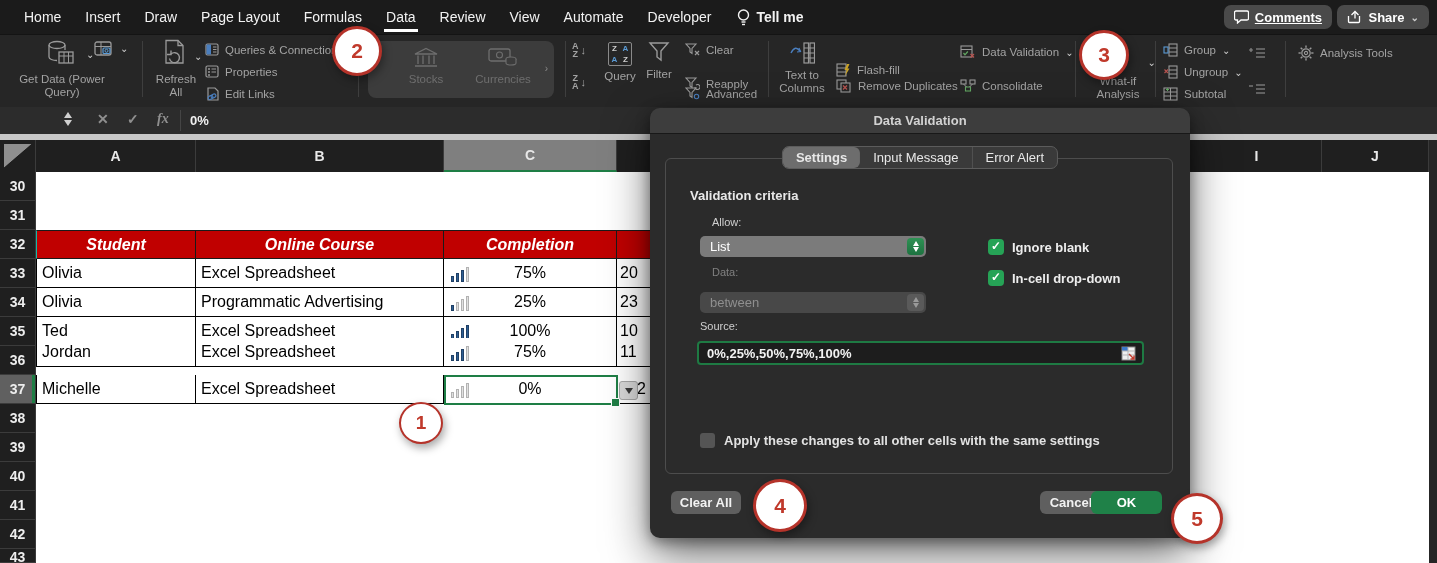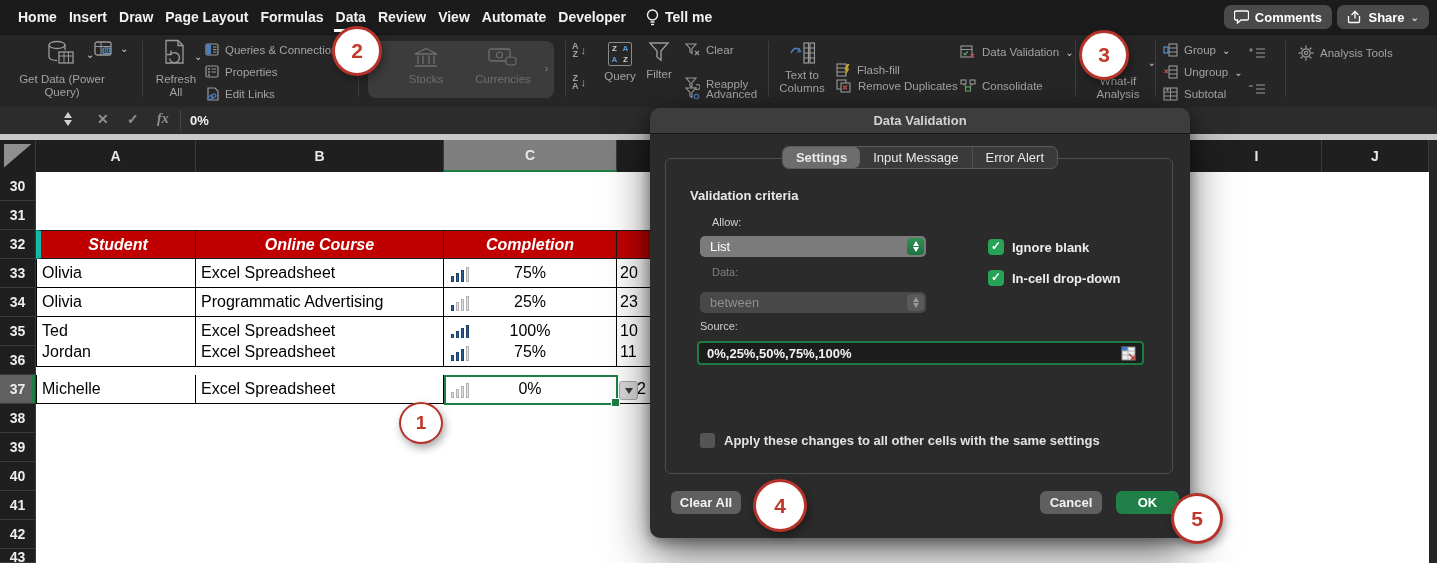--- a/index.html
+++ b/index.html
@@ -3,21 +3,21 @@
 <meta charset="utf-8">
 <style>
   html,body{margin:0;padding:0;background:#888;}
   .screen{position:relative;width:1437px;height:563px;overflow:hidden;
     font-family:"Liberation Sans",sans-serif;background:#fff;}
   .abs{position:absolute;}
 
   
   .menubar{position:absolute;left:0;top:0;width:1437px;height:34px;background:#1b1b1b;
     display:flex;align-items:center;padding-left:12px;box-sizing:border-box;}
-  .menu-item{color:#f2f2f2;font-size:14px;font-weight:700;padding:6px 2px 4px;margin:0 4px;
+  .menu-item{color:#f2f2f2;font-size:14px;font-weight:400;padding:6px 2px 4px;margin:0 10px;
     border-bottom:3px solid transparent;white-space:nowrap;}
   .menu-item.active{border-bottom-color:#fff;}
   .tellme{display:flex;align-items:center;gap:6px;margin-left:14px;color:#f2f2f2;font-size:14px;font-weight:700;}
   .pill-btn{position:absolute;top:5px;height:24px;background:#4a4a4a;border-radius:7px;display:flex;
     align-items:center;gap:6px;padding:0 10px;color:#fff;font-size:13px;font-weight:700;}
   .chev{font-size:10px;color:#cfcfcf;}
 
   
   .ribbon{position:absolute;left:0;top:34px;width:1437px;height:73px;background:#262626;border-top:1px solid #141414;box-sizing:border-box;}
   .rlabel{color:#a3a3a3;font-size:11.5px;line-height:13px;text-align:center;}
@@ -54,21 +54,21 @@
     background:linear-gradient(to bottom right,#8f8f8f 48%,transparent 50%);}
   .rowhead{position:absolute;left:0;width:36px;height:29px;background:#1f1f1f;color:#ededed;font-size:14px;font-weight:700;
     display:flex;align-items:center;justify-content:center;border-bottom:1px solid #3b3b3b;border-right:1px solid #3b3b3b;box-sizing:border-box;}
   .rowhead.sel{background:#606060;box-shadow:inset -3px 0 0 #1e7e45;}
   .rightstrip{position:absolute;left:1429px;top:0;width:8px;height:423px;background:#262626;}
 
   
   .t-headrow{position:absolute;left:36px;top:90px;height:29px;display:flex;}
   .t-hcell{background:#c00000;color:#fff;font-size:16px;font-weight:700;font-style:italic;
     display:flex;align-items:center;justify-content:center;border:1px solid #1a1a1a;border-left:none;box-sizing:border-box;}
-  .t-hcell:first-child{border-left:5px solid #14b8a6;}
+  .t-hcell:first-child{border-left:1px solid #14b8a6;}
   .t-row{position:absolute;left:36px;height:29px;display:flex;}
   .t-cell{background:#fff;color:#000;font-size:16px;display:flex;align-items:center;
     border:1px solid #000;border-top:none;border-left:none;box-sizing:border-box;overflow:hidden;}
   .t-cell.first{border-left:1px solid #000;}
   .t-cell.name{padding-left:5px;}
   .t-cell.pct{position:relative;justify-content:center;}
   .bars{position:absolute;left:7px;bottom:5px;display:flex;align-items:flex-end;gap:2px;}
   .bar{width:3px;background:#e0e0e0;border:1px solid #b2b2b2;box-sizing:border-box;}
   .bar.on{background:#2e5e93;border-color:#1f4066;}
   .t-cell.dcol{border-right:none;padding-left:3px;}
@@ -145,21 +145,21 @@
     <span class="tellme">
       <span class="icon">
         <svg width="13" height="17" viewBox="0 0 13 17">
             <circle cx="6.5" cy="6" r="5" fill="none" stroke="#f2f2f2" stroke-width="1.4"></circle>
             <line x1="4.5" y1="13" x2="8.5" y2="13" stroke="#f2f2f2" stroke-width="1.4"></line>
             <line x1="5" y1="15.5" x2="8" y2="15.5" stroke="#f2f2f2" stroke-width="1.4"></line>
           </svg>
       </span>
       <span>Tell me</span>
     </span>
-    <div class="pill-btn" style="right:105px;">
+    <div class="pill-btn" style="right:105px;text-decoration:underline;">
       <span class="icon">
         <svg width="15" height="14" viewBox="0 0 15 14">
             <path d="M2 1 h11 a1.5 1.5 0 0 1 1.5 1.5 v6 a1.5 1.5 0 0 1 -1.5 1.5 h-6 l-3.5 3 v-3 h-1.5 a1.5 1.5 0 0 1 -1.5 -1.5 v-6 a1.5 1.5 0 0 1 1.5 -1.5 z" fill="none" stroke="#fff" stroke-width="1.3"></path>
           </svg>
       </span>
       <span>Comments</span>
     </div>
     <div class="pill-btn" style="right:8px;">
       <span class="icon">
         <svg width="15" height="14" viewBox="0 0 15 14">
@@ -665,21 +665,21 @@
             <path d="M8 8 l5 5 M13 9.5 V13 h-3.5" stroke="#c0392b" stroke-width="1.4" fill="none"></path>
           </svg>
       </span>
     </div>
 
     <div class="apply-chk"></div>
     <div class="apply-lbl">Apply these changes to all other cells with the same settings</div>
 
     <div class="dbtn" style="left:21px;width:70px;">Clear All</div>
     <div class="dbtn" style="left:390px;width:62px;">Cancel</div>
-    <div class="dbtn ok" style="left:466px;width:63px;">OK</div>
+    <div class="dbtn ok" style="left:441px;width:71px;">OK</div>
   </div>
 
   <div class="step-circle thin" style="left:399px;top:402px;width:44px;height:42px;">1</div>
   <div class="step-circle" style="left:332px;top:26px;width:50px;height:50px;">2</div>
   <div class="step-circle" style="left:1079px;top:30px;width:50px;height:50px;">3</div>
   <div class="step-circle" style="left:753px;top:479px;width:54px;height:53px;">4</div>
   <div class="step-circle" style="left:1171px;top:493px;width:52px;height:51px;">5</div>
 
 </div>
 

